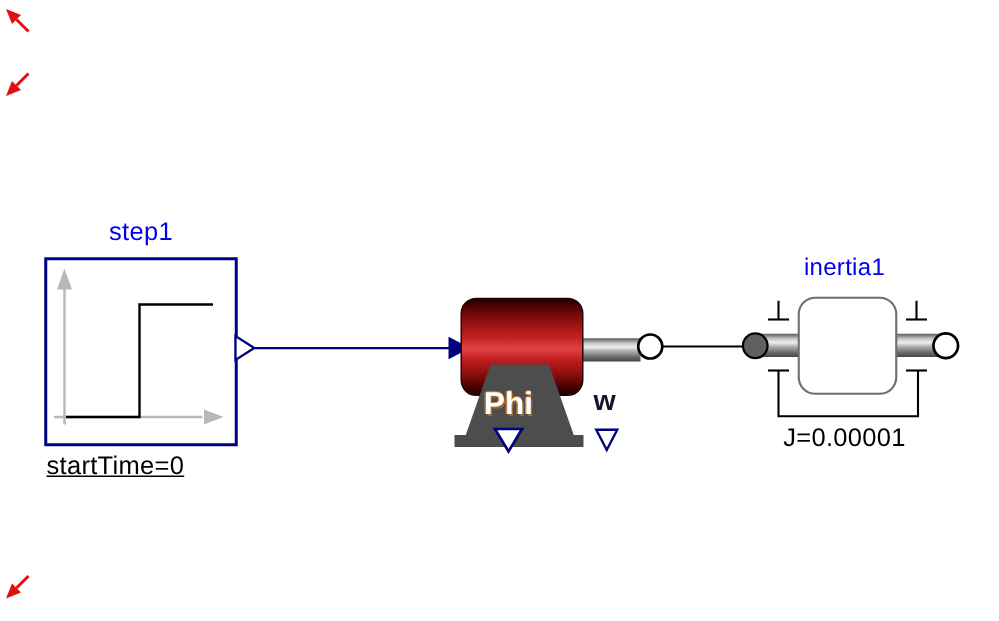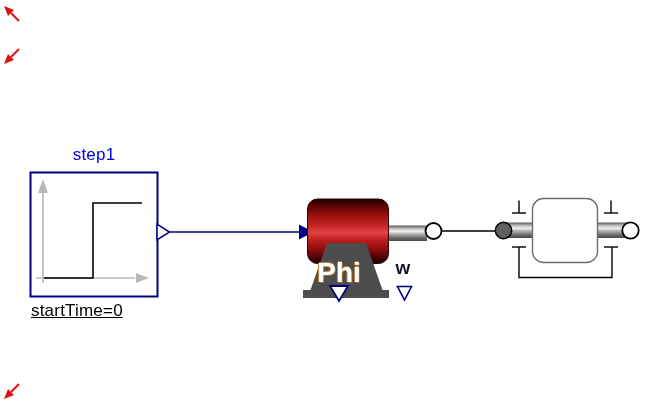--- a/index.html
+++ b/index.html
@@ -11,21 +11,21 @@
   .txt{position:absolute;white-space:nowrap;line-height:1.1;}
   .comp-name{color:#0000ee;font-size:17px;text-align:center;letter-spacing:.2px;}
   .param{color:#000;font-size:17px;letter-spacing:.2px;}
   .name-step{left:30px;top:146px;width:128px;}
   .name-motor{left:295px;top:139px;width:150px;}
   .name-inertia{left:513px;top:170px;width:100px;font-size:16px;}
   .param-step{left:31px;top:302px;text-decoration:underline;}
   .param-inertia{left:508px;top:283px;width:110px;text-align:center;}
   .phi-label{
     left:315px;top:258px;width:48px;text-align:center;
-    color:#ffffff;font-size:28px;font-weight:600;
+    color:#ffffff;font-size:21px;font-weight:600;
     text-shadow:-1px 0 0 #c8823c,1px 1px 0 #9a6a30,0 -1px 0 #c8823c;
   }
   .w-label{left:390px;top:258px;width:26px;text-align:center;color:#14142e;font-size:19px;font-weight:bold;}
 </style>
 </head>
 <body>
 
 <div class="canvas">
 
   <svg width="666" height="414" viewBox="0 0 666 414">
@@ -112,14 +112,16 @@
       </g>
     </g>
   </svg>
 
   <div class="txt comp-name name-step">step1</div>
   <div class="txt param param-step">startTime=0</div>
 
   <div class="txt phi-label">Phi</div>
   <div class="txt w-label">w</div>
 
+  <div class="txt comp-name name-inertia">inertia1</div>
+  <div class="txt param param-inertia">J=0.00001</div>
 
 </div>
 
 </body></html>

